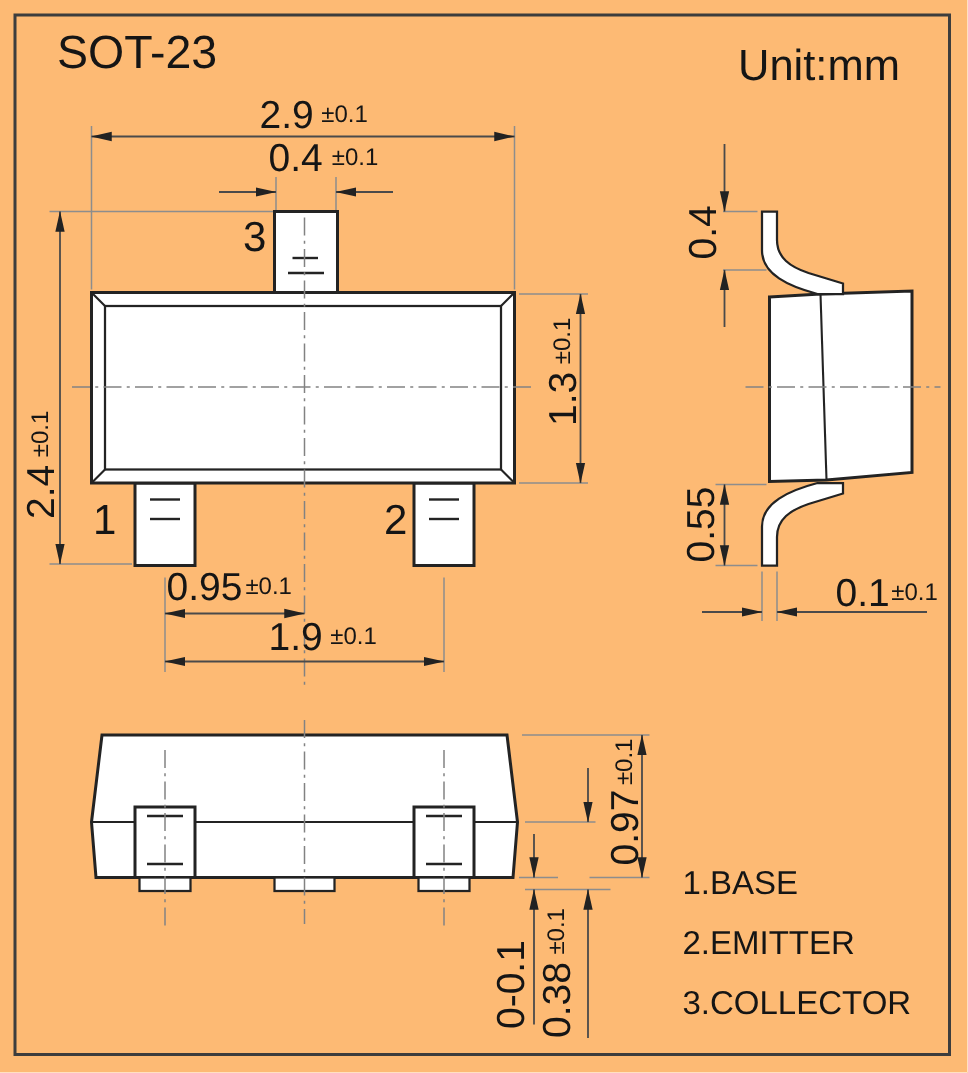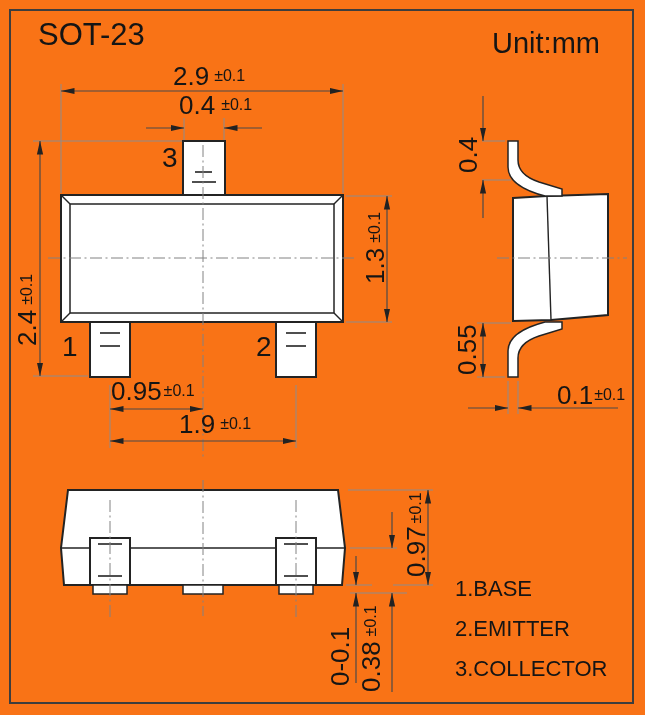--- a/index.html
+++ b/index.html
@@ -1,16 +1,16 @@
 <!DOCTYPE html>
 <html><head>
 <meta charset="utf-8">
 <style>
   html,body{margin:0;padding:0;background:#ffffff;}
-  .stage{position:relative;width:645px;height:715px;background:#f97316;overflow:hidden;}
+  .stage{position:relative;width:645px;height:715px;background:#fdba74;overflow:hidden;}
   .frame{position:absolute;left:9px;top:9px;width:625px;height:695px;border:2px solid #3d3d3d;box-sizing:border-box;}
   svg{position:absolute;left:0;top:0;}
   text{font-family:"Liberation Sans","DejaVu Sans",sans-serif;fill:#151515;}
   .obj{fill:#ffffff;stroke:#232323;stroke-width:2;stroke-linejoin:miter;}
   .obj2{fill:#ffffff;stroke:#232323;stroke-width:1.5;stroke-linejoin:miter;}
   .objline{stroke:#232323;stroke-width:1.4;fill:none;}
   .mark{stroke:#232323;stroke-width:1.6;}
   .dim{stroke:#4a4a4a;stroke-width:1.2;fill:none;}
   .ext{stroke:#8d8d8d;stroke-width:1;}
   .cl{stroke:#828282;stroke-width:1;stroke-dasharray:12 3.5 2 3.5;}

